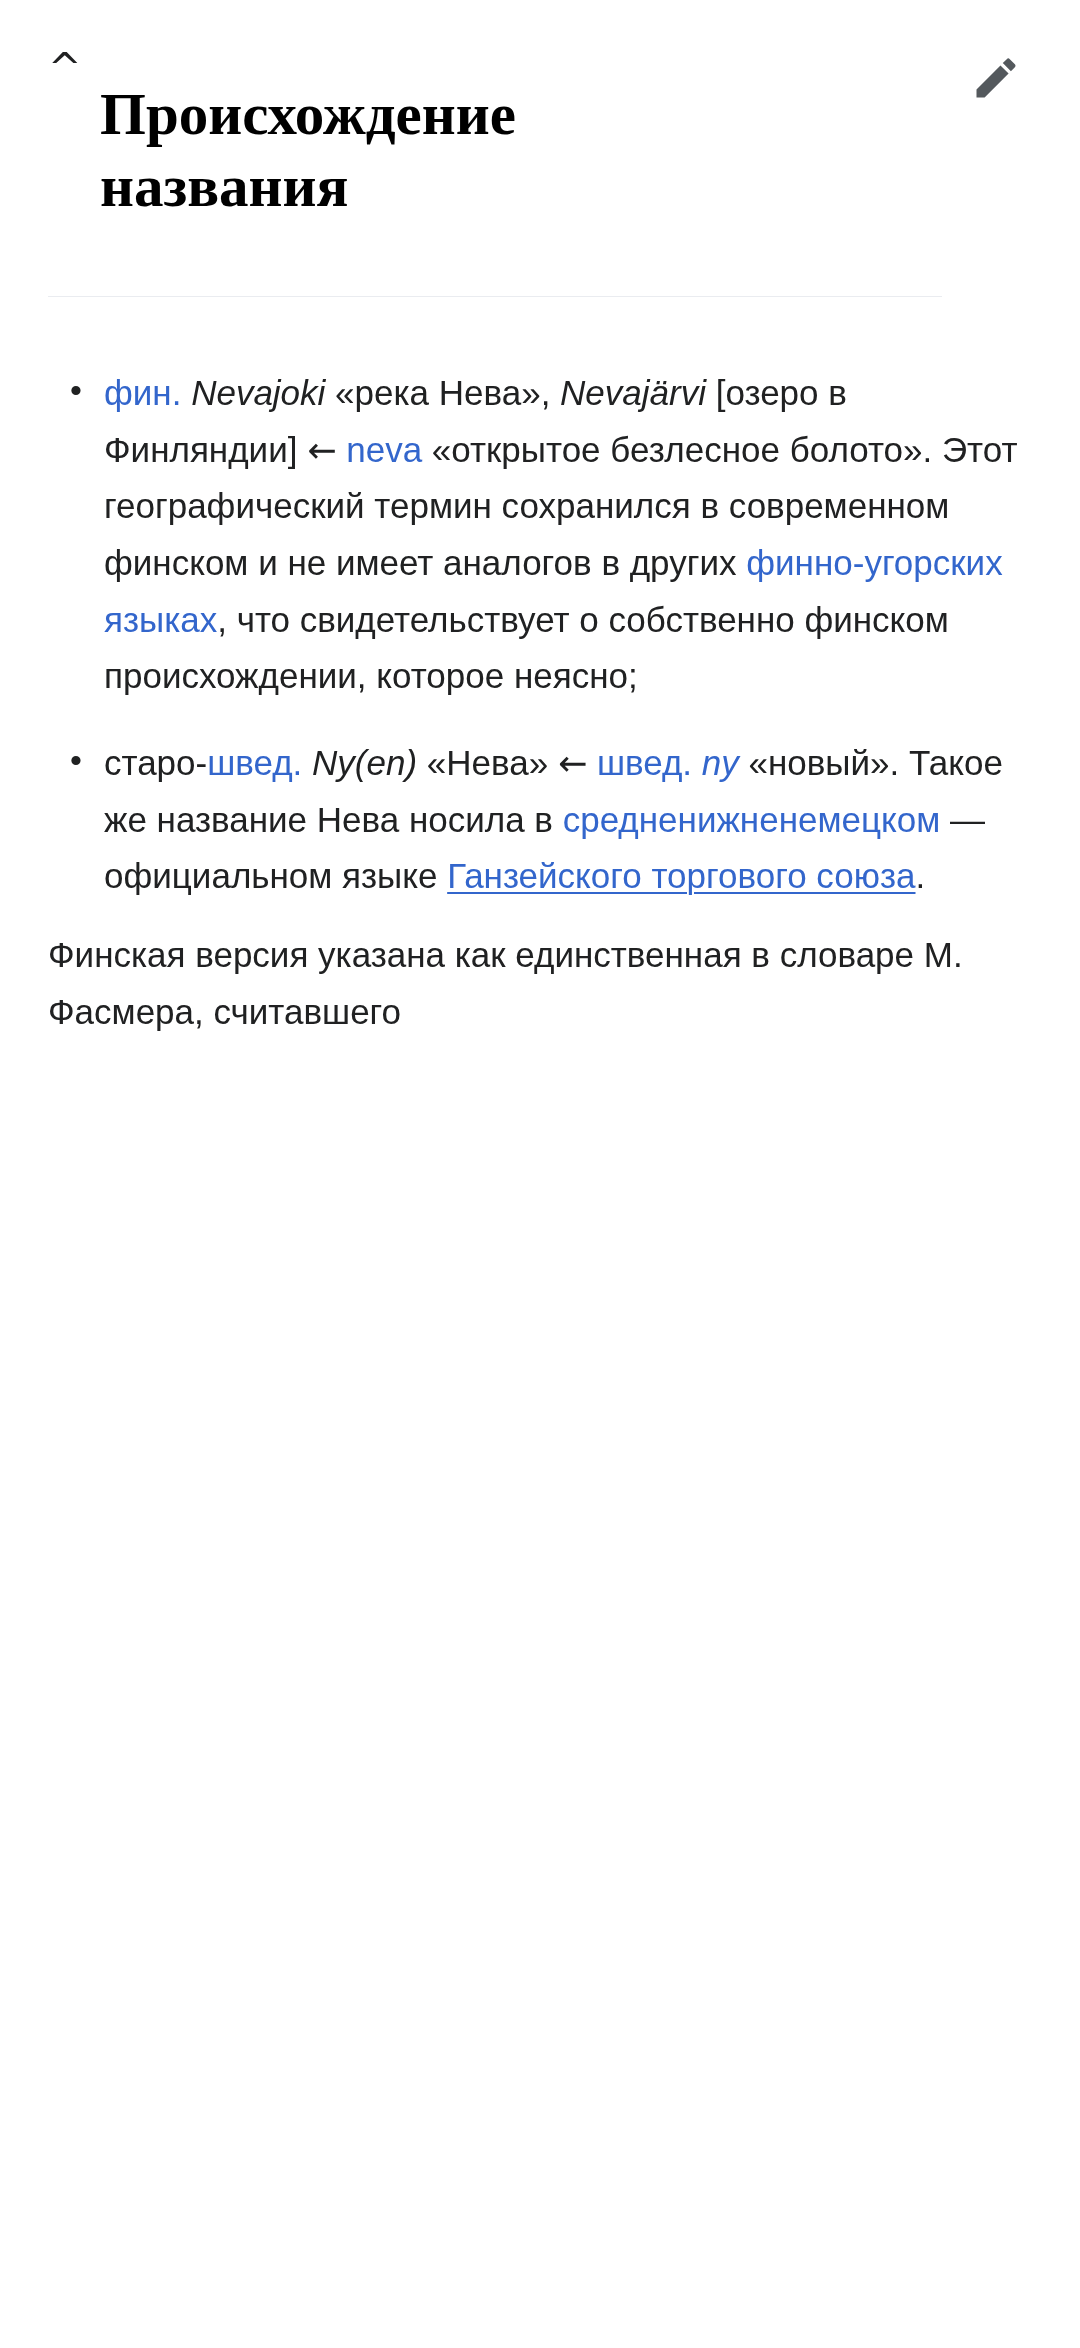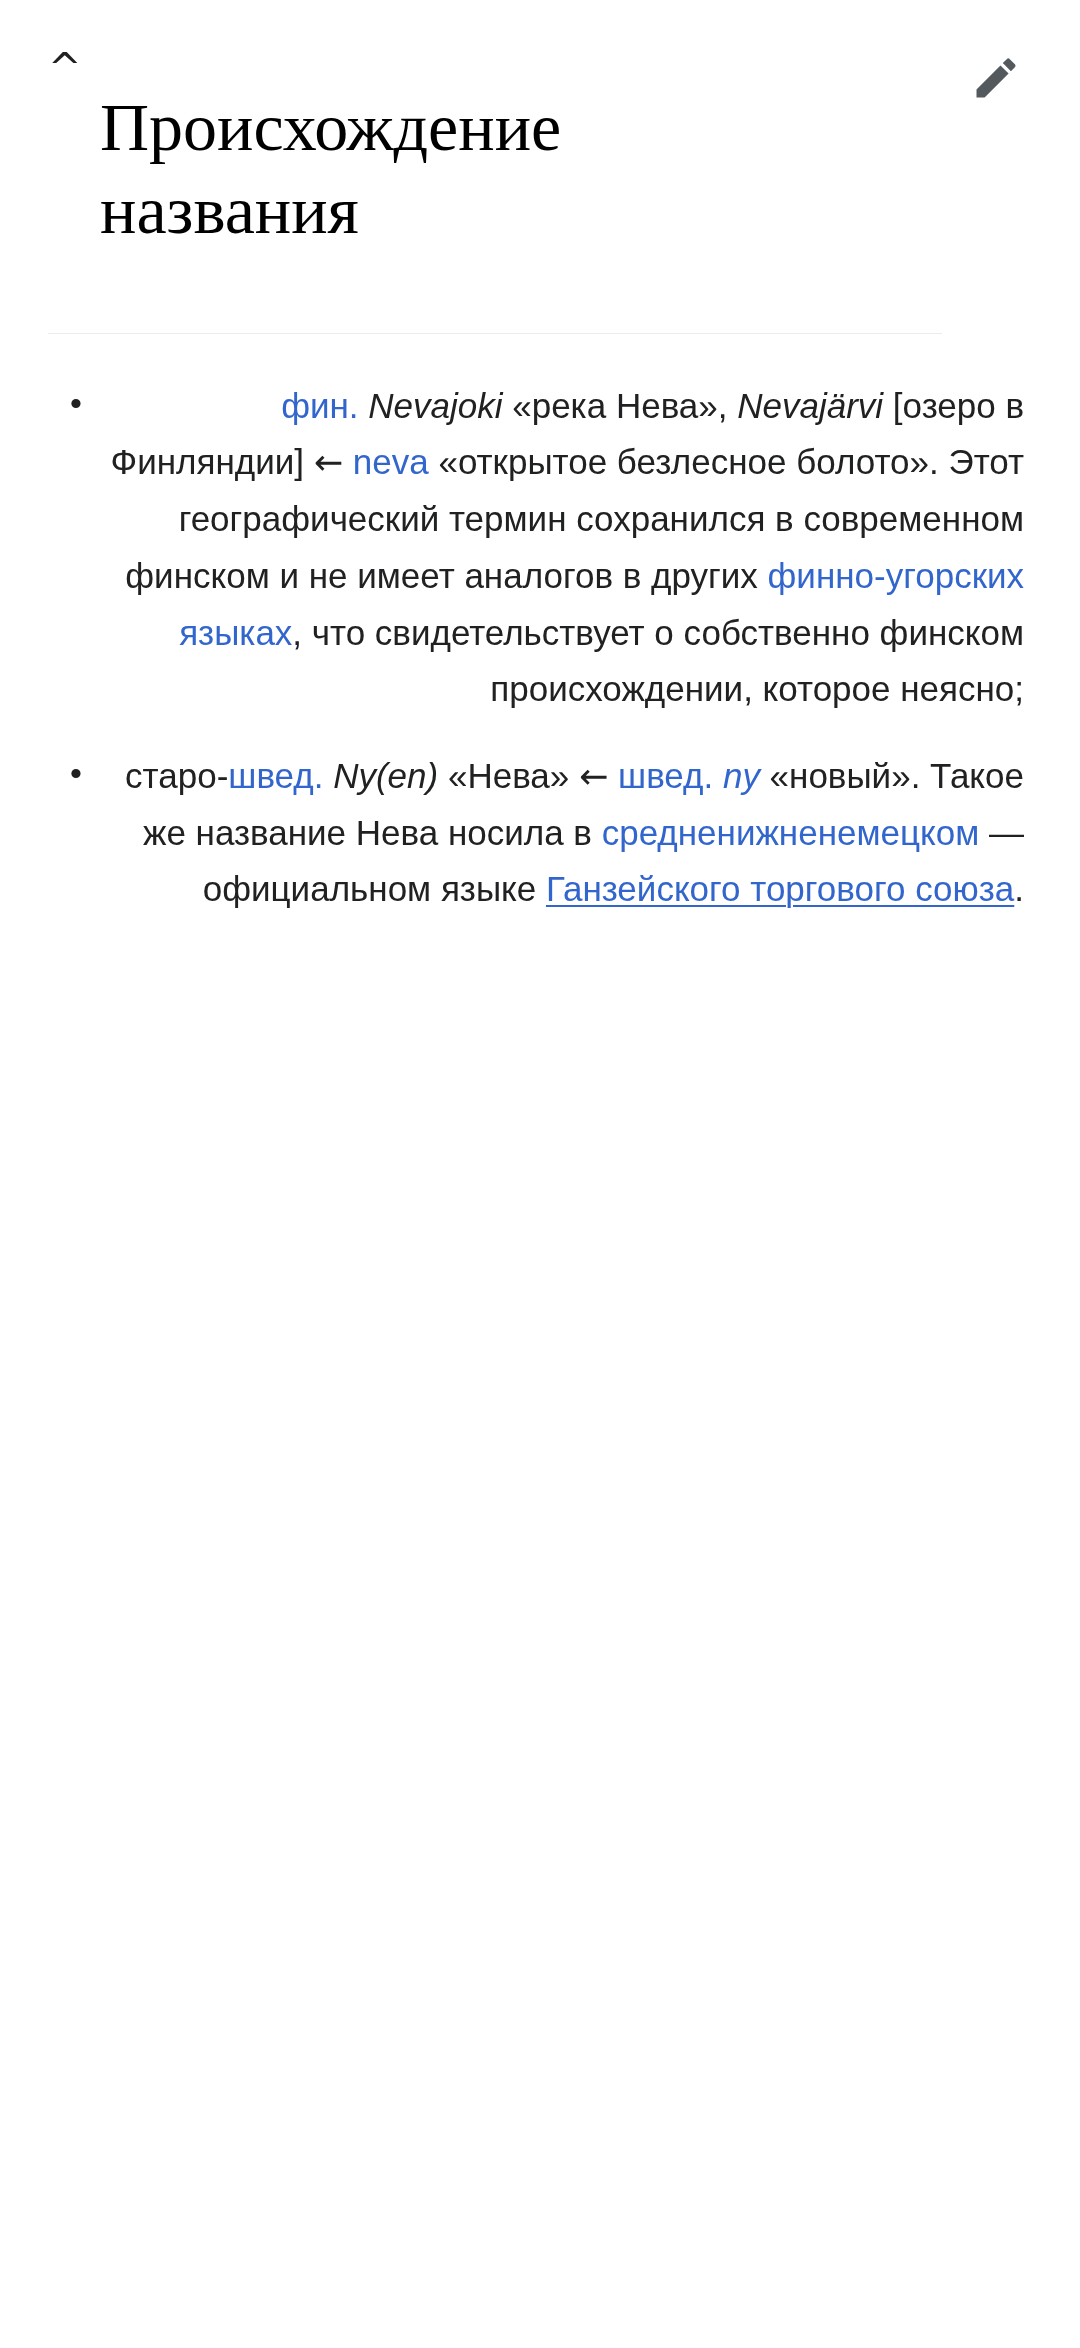--- a/index.html
+++ b/index.html
@@ -38,23 +38,23 @@
     width: 44px;
     margin-top: 18px;
     margin-right: 8px;
     font-size: 40px;
     line-height: 1;
     color: #202122;
     font-family: "DejaVu Sans", sans-serif;
   }
   .section-title {
     font-family: "Liberation Serif", serif;
-    font-size: 68px;
+    font-size: 59px;
     line-height: 1.22;
-    font-weight: 400;
+    font-weight: 700;
     color: #000000;
     letter-spacing: 0px;
     max-width: 640px;
   }
   .edit-pencil {
     position: absolute;
     top: 52px;
     right: 10px;
     width: 52px;
     height: 52px;
@@ -75,23 +75,22 @@
     line-height: 1.62;
     color: #202122;
   }
   .para {
     margin: 0 0 8px 0;
     padding-right: 10px;
   }
 
   ul.bullets {
     list-style: none;
-    margin: 18px 0 22px 0;
+    margin: 42px 0 22px 0;
     padding: 0;
-    text-align: right;
   }
   ul.bullets > li {
     position: relative;
     padding-left: 56px;
     margin-bottom: 30px;
     padding-right: 8px;
   }
   ul.bullets > li:last-child { margin-bottom: 18px; }
   ul.bullets > li::before {
     content: "•";
@@ -134,15 +133,16 @@
     <div class="rule"></div>
   </div>
 
   <div class="content">
 
     <ul class="bullets" id="etymology-list">
         <li><a class="wlink" href="#">фин.</a><span> </span><i>Nevajoki</i><span> «река Нева», </span><i>Nevajärvi</i><span> [озеро в Финляндии] </span><span class="arrow">←</span><span> </span><a class="wlink" href="#">neva</a><span> «открытое безлесное болото». Этот географический термин сохранился в современном финском и не имеет аналогов в других </span><a class="wlink" href="#">финно-угорских языках</a><span>, что свидетельствует о собственно финском происхождении, которое неясно;</span></li>
         <li><span>старо-</span><a class="wlink" href="#">швед.</a><span> </span><i>Ny(en)</i><span> «Нева» </span><span class="arrow">←</span><span> </span><a class="wlink" href="#">швед.</a><span> </span><a class="wlink it" href="#">ny</a><span> «новый». Такое же название Нева носила в </span><a class="wlink" href="#">средненижненемецком</a><span> — официальном языке </span><a class="wlink underlined" href="#">Ганзейского торгового союза</a><span>.</span></li>
       </ul>
 
+    <p class="para">Финская версия указана как единственная в словаре М. Фасмера, считавшего</p>
   </div>
 
 </div>
 
 </body></html>

